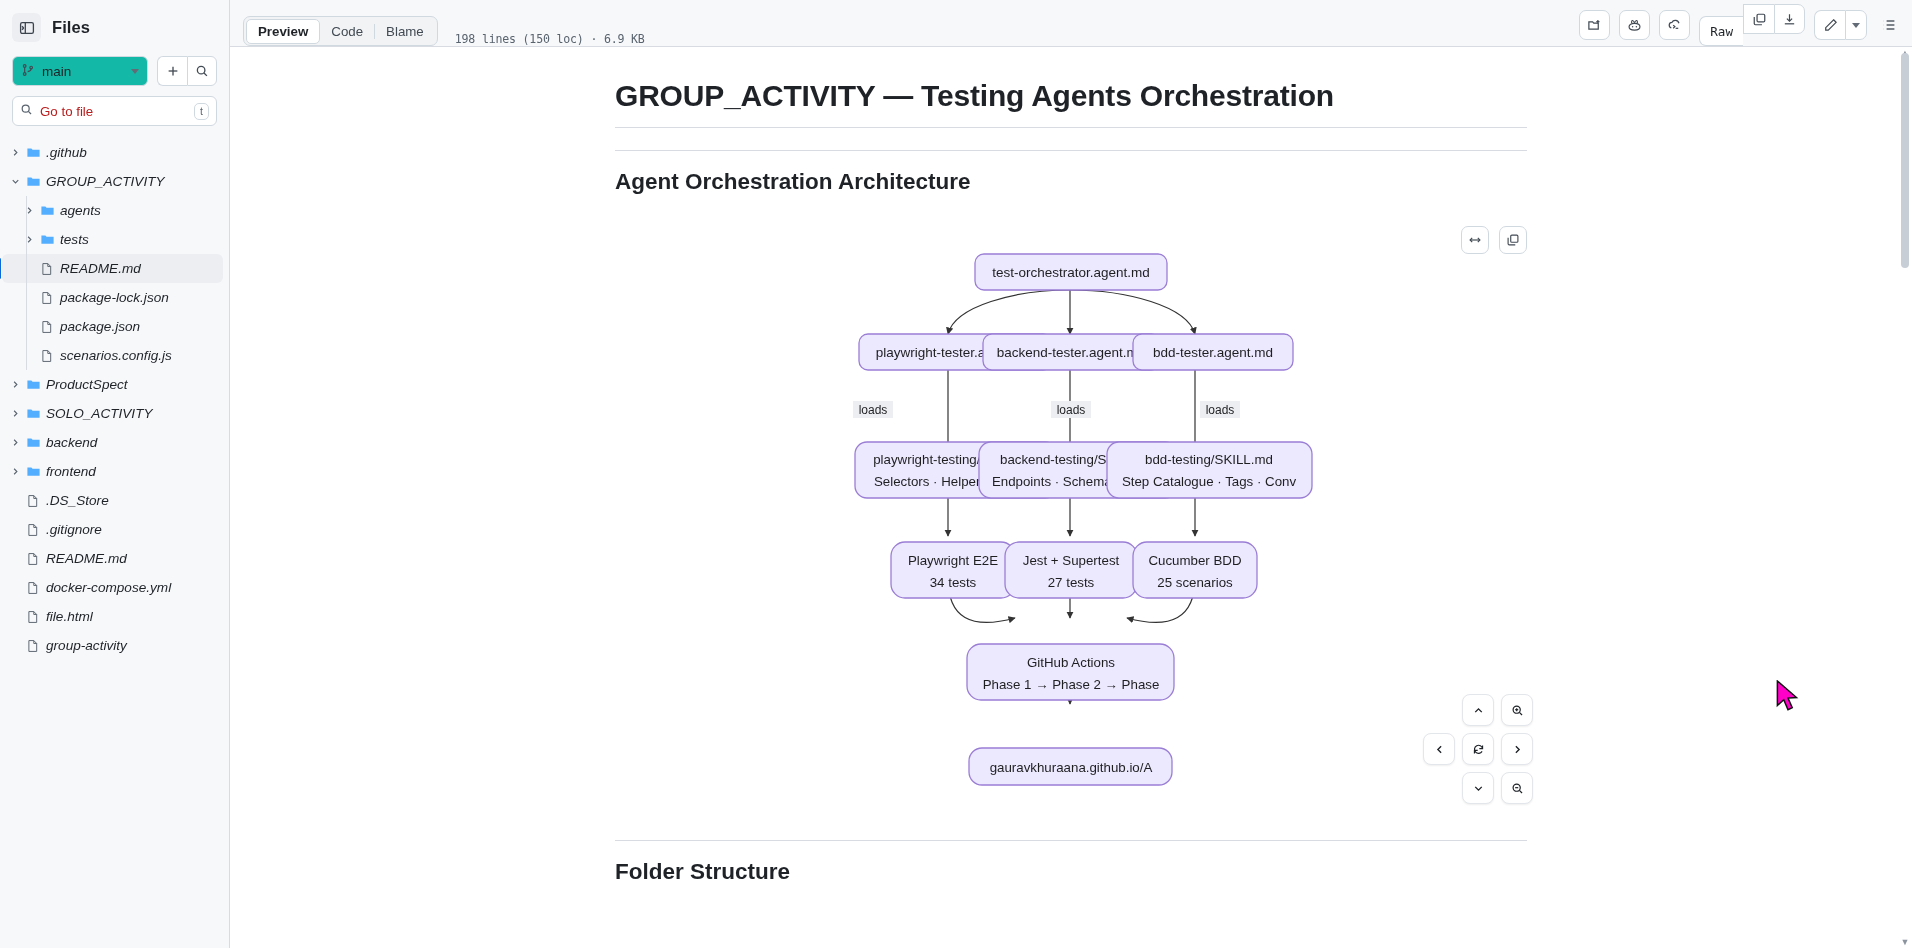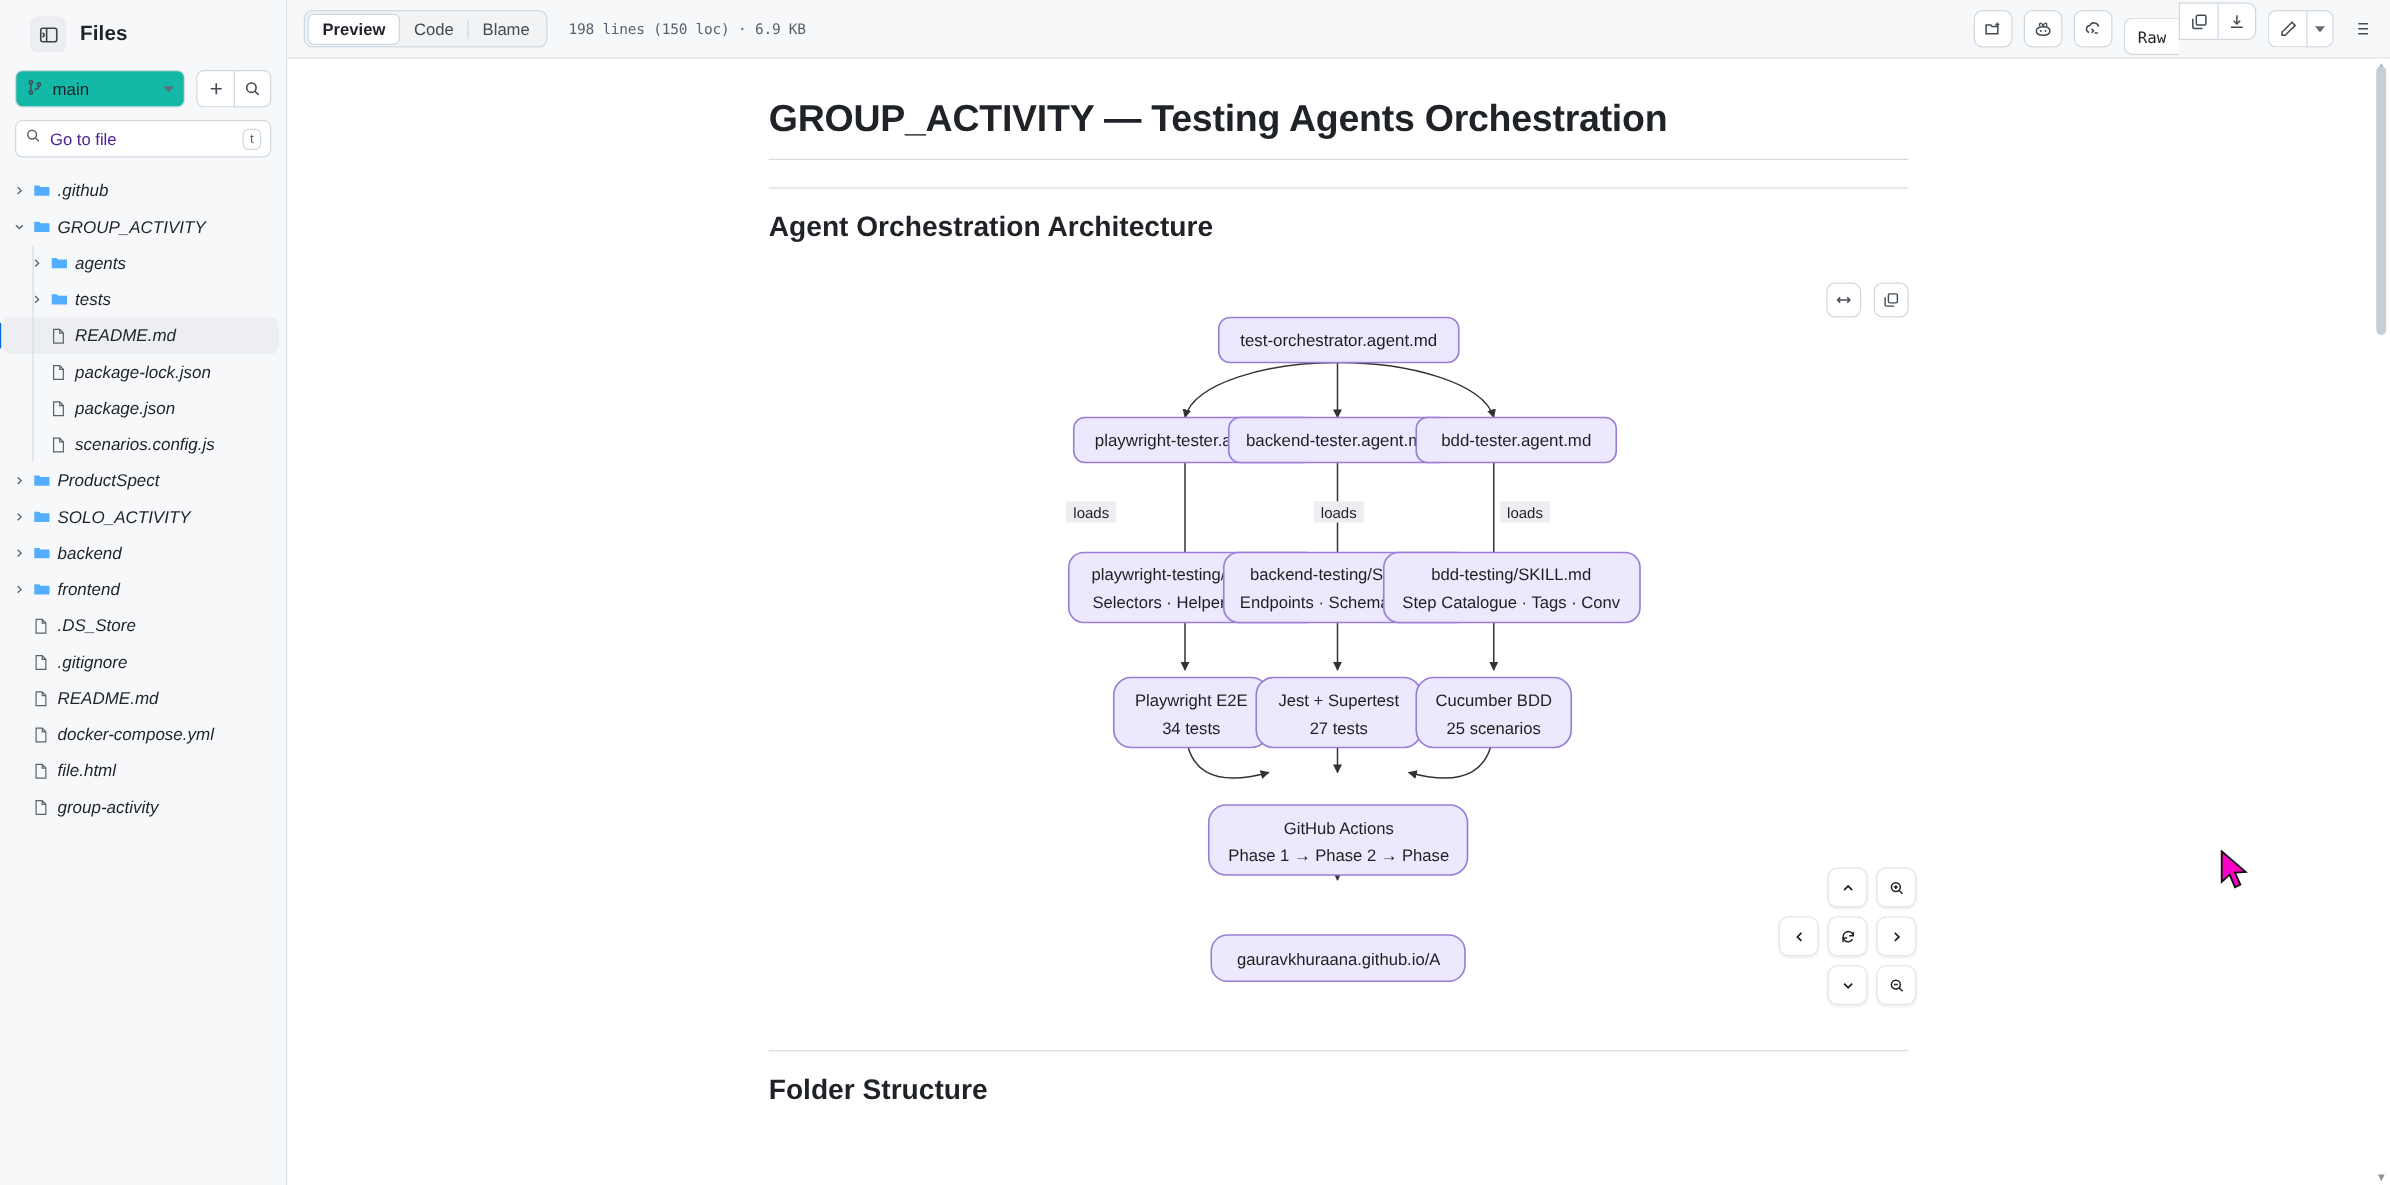--- a/index.html
+++ b/index.html
@@ -15,21 +15,21 @@
   .sidebar {
     width: 230px; height: 948px;
     background: #f7f8fa;
     border-right: 1px solid #d8dce2;
     flex: 0 0 230px;
     position: relative;
     padding: 0;
   }
   .sb-header {
     display: flex; align-items: center; gap: 11px;
-    padding: 13px 12px 8px 24px;
+    padding: 13px 12px 8px 12px;
   }
   .sb-panel-btn {
     width: 29px; height: 29px; border-radius: 6px;
     background: #eceef1;
     display: flex; align-items: center; justify-content: center;
     color: #3c434d;
   }
   .sb-title { font-size: 16.5px; font-weight: 600; color: #1f2328; letter-spacing: .1px; }
 
   .sb-row1 { display: flex; align-items: center; gap: 9px; padding: 6px 12px 0 12px; }
@@ -47,21 +47,21 @@
     display: flex; align-items: center; justify-content: center; color: #424a53;
   }
   .icon-btn.left { border-radius: 6px 0 0 6px; border-right: none; }
   .icon-btn.right { border-radius: 0 6px 6px 0; }
 
   .gotofile {
     margin: 10px 12px 0 12px; height: 30px;
     border: 1px solid #d1d9e0; border-radius: 6px; background: #fff;
     display: flex; align-items: center; gap: 7px; padding: 0 7px;
   }
-  .gotofile .ph { flex: 1 1 auto; font-size: 13.3px; color: #4c1d95; }
+  .gotofile .ph { flex: 1 1 auto; font-size: 13.3px; color: #b91c1c; }
   .kbd {
     border: 1px solid #d1d9e0; border-radius: 5px; font-size: 10.5px;
     color: #59636e; padding: 1px 5px; line-height: 13px; background: #fff;
   }
 
   .tree { margin-top: 12px; padding: 0 6px 0 2px; }
   .tree-item {
     display: flex; align-items: center; height: 29px;
     border-radius: 6px; padding-left: 6px; position: relative;
     font-size: 13.6px; color: #1f2328; white-space: nowrap;
@@ -78,21 +78,21 @@
   
   .tree-guide {
     position: absolute; left: 26px; width: 1px; background: #d8dce2;
   }
 
   
   .main { flex: 1 1 auto; position: relative; background: #fff; }
   .toolbar {
     height: 47px; background: #f7f8fa;
     border-bottom: 1px solid #d8dce2;
-    display: flex; align-items: center; padding: 0 10px 0 8px;
+    display: flex; align-items: flex-end; padding: 0 10px 0 8px;
     position: relative;
   }
   .seg {
     display: flex; align-items: center; height: 30px;
     border: 1px solid #d1d9e0; border-radius: 7px; background: #f2f3f5;
     padding: 2px; margin-left: 5px;
   }
   .seg-item {
     height: 25px; padding: 0 11px; display: flex; align-items: center;
     font-size: 13.3px; color: #424a53; border-radius: 5px;

